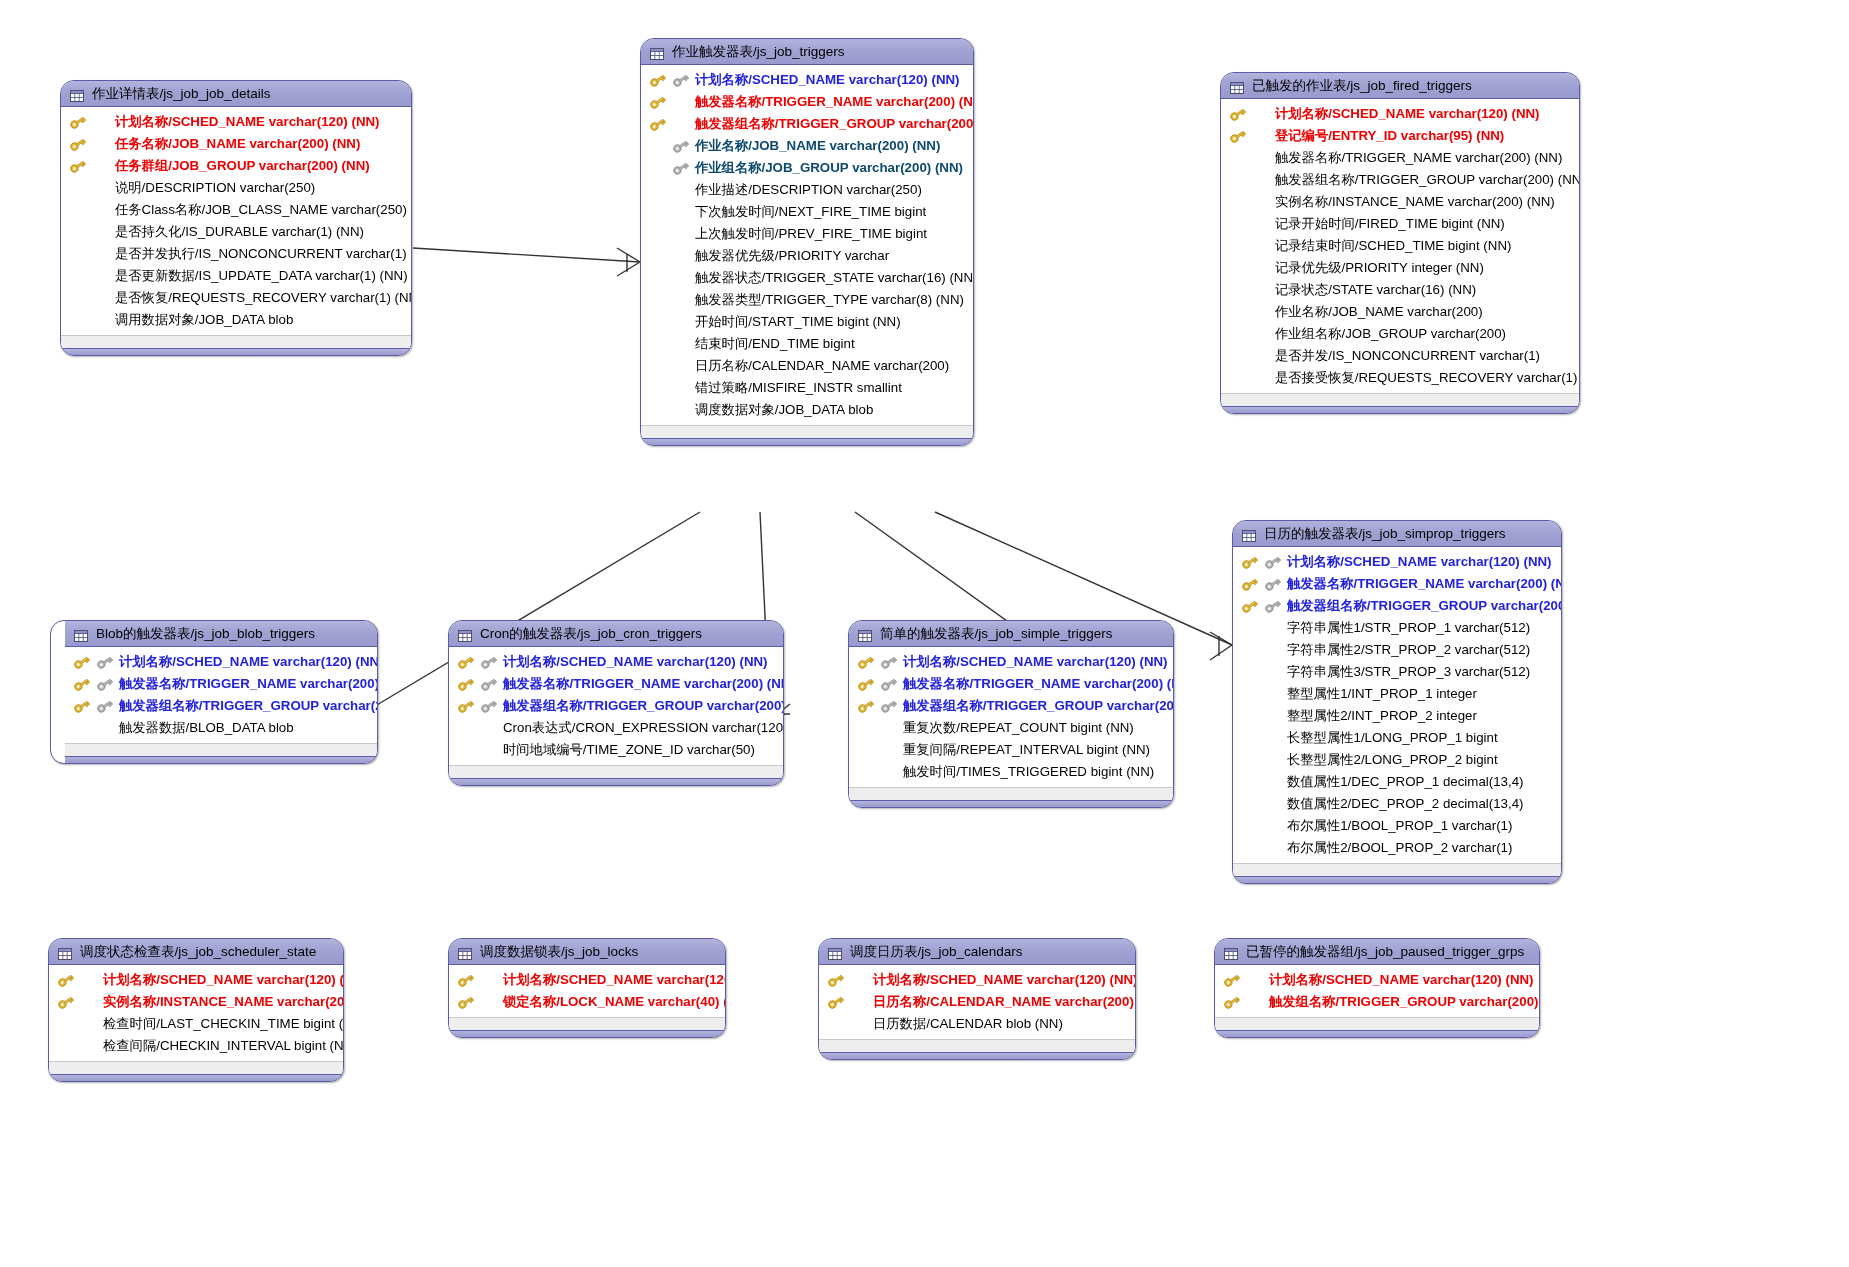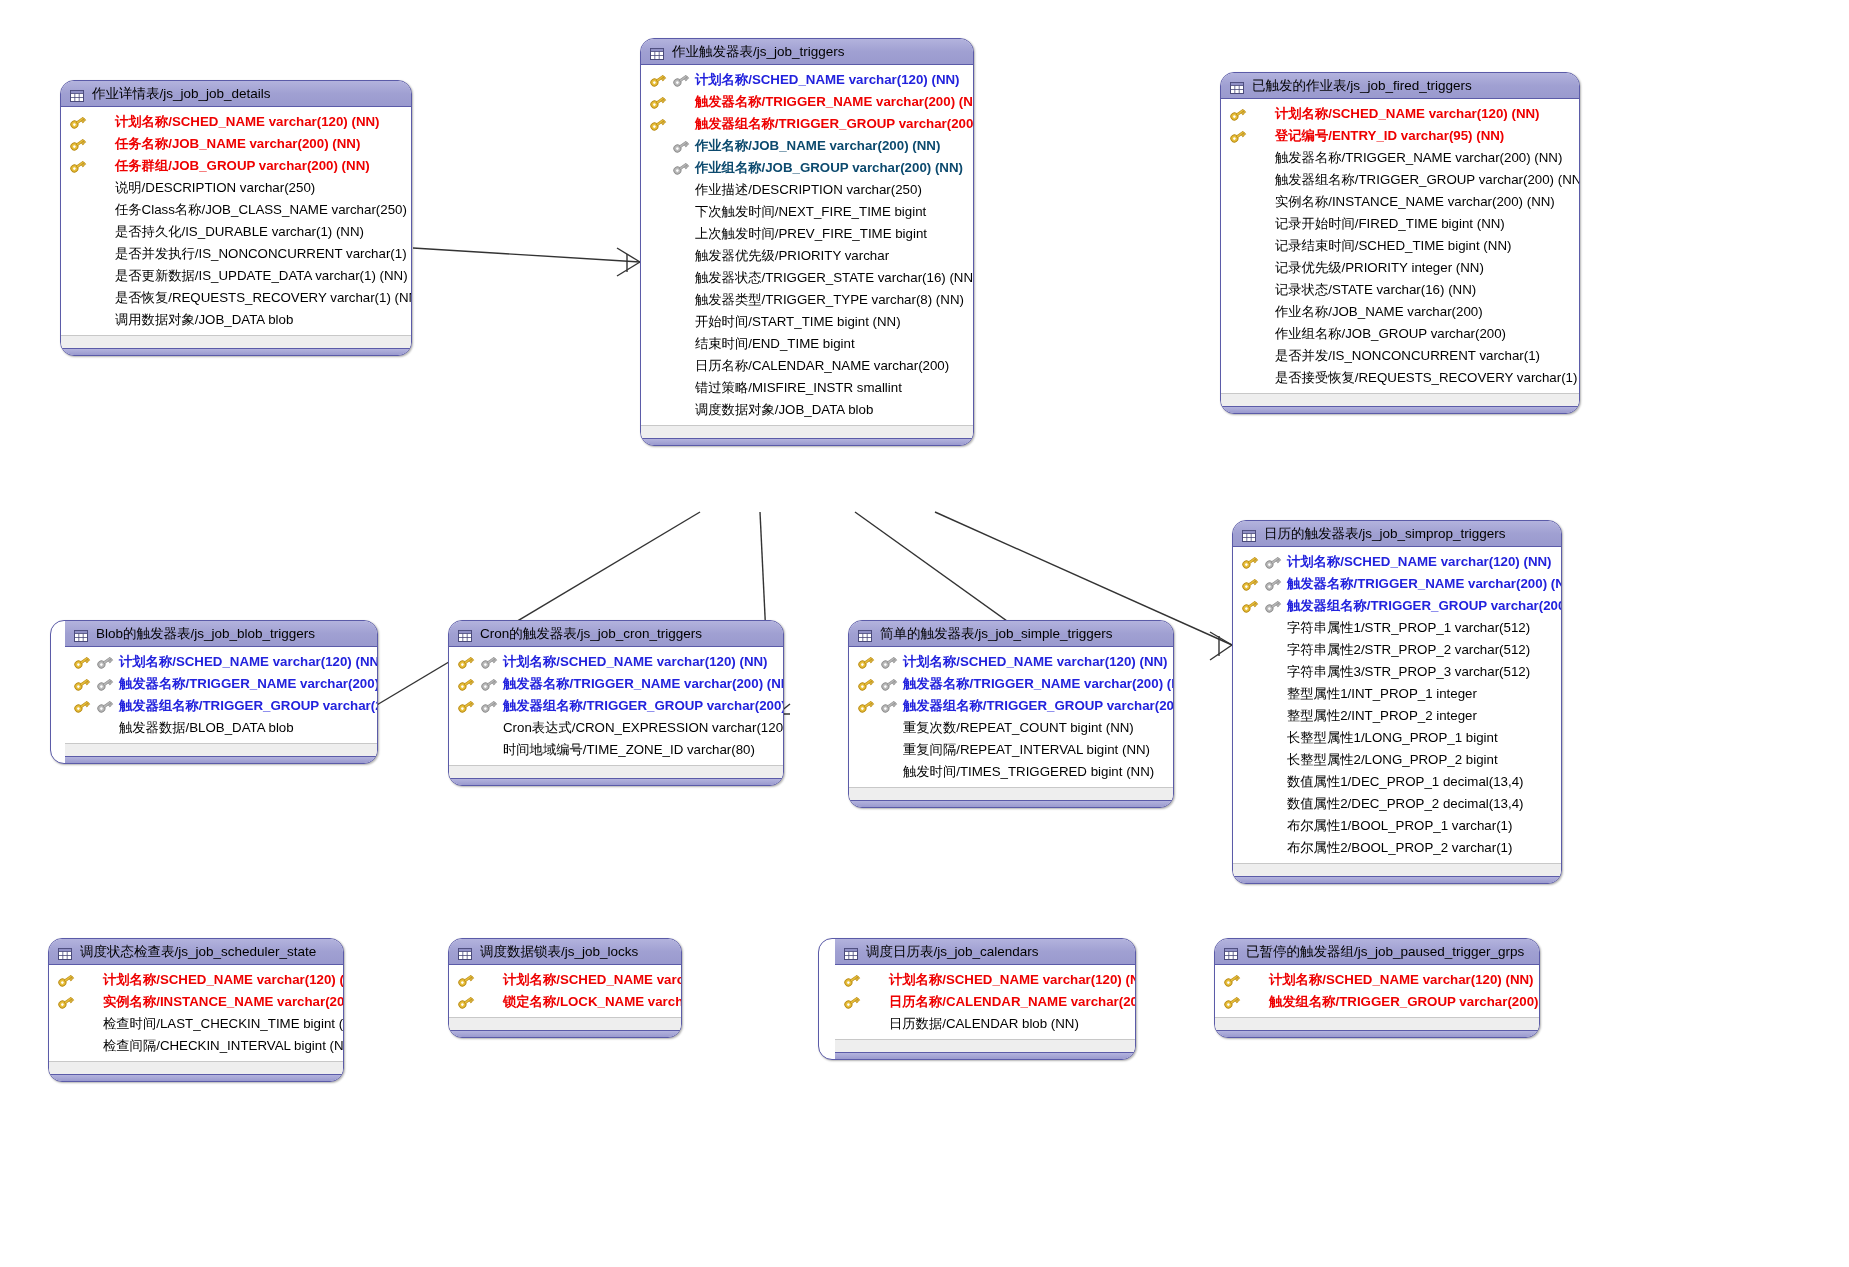--- a/index.html
+++ b/index.html
@@ -824,21 +824,21 @@
         <div class="attr">
           <span class="keys">
             <span class="key-slot"></span>
           </span>
           <span class="attr-text c-black">Cron表达式/CRON_EXPRESSION varchar(120) (NN)</span>
         </div>
         <div class="attr">
           <span class="keys">
             <span class="key-slot"></span>
           </span>
-          <span class="attr-text c-black">时间地域编号/TIME_ZONE_ID varchar(80)</span>
+          <span class="attr-text c-black">时间地域编号/TIME_ZONE_ID varchar(50)</span>
         </div>
       </div>
       <div class="entity-footer"></div>
       <div class="entity-foot-bar"></div>
     </div>
     <div class="entity" style="left: 848px; top: 620px; width: 326px;">
       <div class="entity-header">
         <span class="tbl-icon"><svg width="14" height="12" viewBox="0 0 14 12" xmlns="http://www.w3.org/2000/svg">
             <rect x="0.5" y="0.5" width="13" height="11" fill="#ffffff" stroke="#4a4a7a" stroke-width="1"></rect>
             <rect x="0.5" y="0.5" width="13" height="3" fill="#8f8fc4" stroke="#4a4a7a" stroke-width="0.8"></rect>
@@ -989,21 +989,21 @@
         <div class="attr">
           <span class="keys">
             <span class="key-slot"></span>
           </span>
           <span class="attr-text c-black">检查间隔/CHECKIN_INTERVAL bigint (NN)</span>
         </div>
       </div>
       <div class="entity-footer"></div>
       <div class="entity-foot-bar"></div>
     </div>
-    <div class="entity" style="left: 448px; top: 938px; width: 234px;">
+    <div class="entity" style="left: 448px; top: 938px; width: 278px;">
       <div class="entity-header">
         <span class="tbl-icon"><svg width="14" height="12" viewBox="0 0 14 12" xmlns="http://www.w3.org/2000/svg">
             <rect x="0.5" y="0.5" width="13" height="11" fill="#ffffff" stroke="#4a4a7a" stroke-width="1"></rect>
             <rect x="0.5" y="0.5" width="13" height="3" fill="#8f8fc4" stroke="#4a4a7a" stroke-width="0.8"></rect>
             <line x1="4.8" y1="3.5" x2="4.8" y2="11.5" stroke="#4a4a7a" stroke-width="0.8"></line>
             <line x1="9.2" y1="3.5" x2="9.2" y2="11.5" stroke="#4a4a7a" stroke-width="0.8"></line>
             <line x1="0.5" y1="7.5" x2="13.5" y2="7.5" stroke="#4a4a7a" stroke-width="0.8"></line>
           </svg></span>
         <span class="entity-title">调度数据锁表/js_job_locks</span>
       </div>
@@ -1033,21 +1033,21 @@
                   <rect x="14.8" y="8.0" width="1.5" height="1.9" fill="#e8bf3a" stroke="#b98a12" stroke-width="0.7"></rect>
                 </g>
               </svg></span>
           </span>
           <span class="attr-text c-red">锁定名称/LOCK_NAME varchar(40) (NN)</span>
         </div>
       </div>
       <div class="entity-footer"></div>
       <div class="entity-foot-bar"></div>
     </div>
-    <div class="entity" style="left: 818px; top: 938px; width: 318px; padding-left: 16px;">
+    <div class="entity" style="left: 818px; top: 938px; width: 318px;">
       <div class="entity-header">
         <span class="tbl-icon"><svg width="14" height="12" viewBox="0 0 14 12" xmlns="http://www.w3.org/2000/svg">
             <rect x="0.5" y="0.5" width="13" height="11" fill="#ffffff" stroke="#4a4a7a" stroke-width="1"></rect>
             <rect x="0.5" y="0.5" width="13" height="3" fill="#8f8fc4" stroke="#4a4a7a" stroke-width="0.8"></rect>
             <line x1="4.8" y1="3.5" x2="4.8" y2="11.5" stroke="#4a4a7a" stroke-width="0.8"></line>
             <line x1="9.2" y1="3.5" x2="9.2" y2="11.5" stroke="#4a4a7a" stroke-width="0.8"></line>
             <line x1="0.5" y1="7.5" x2="13.5" y2="7.5" stroke="#4a4a7a" stroke-width="0.8"></line>
           </svg></span>
         <span class="entity-title">调度日历表/js_job_calendars</span>
       </div>

